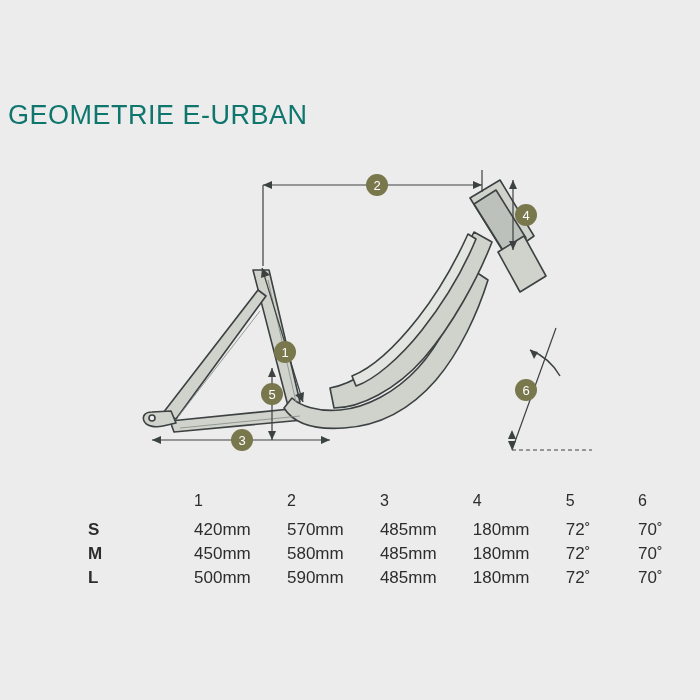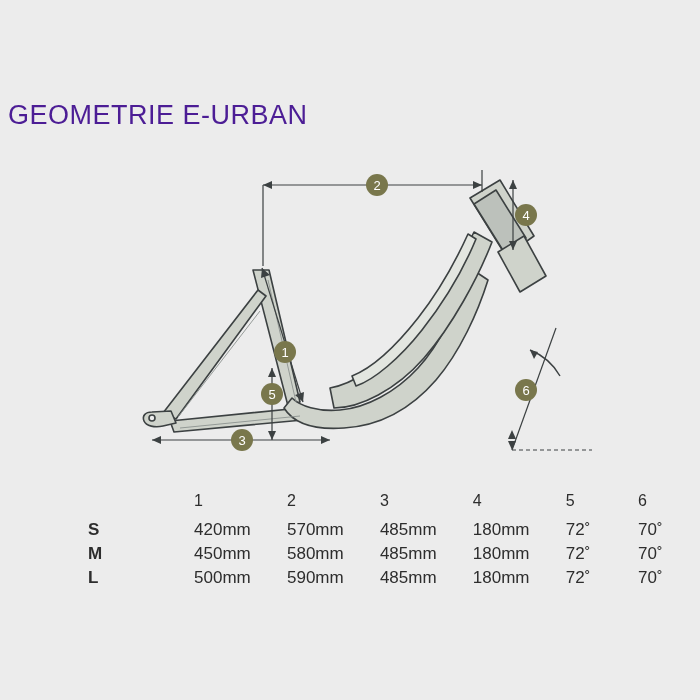--- a/index.html
+++ b/index.html
@@ -14,21 +14,21 @@
     background: #ececec;
     font-family: "Liberation Sans", sans-serif;
     overflow: hidden;
   }
   #title {
     position: absolute;
     left: 8px;
     top: 100px;
     font-size: 27px;
     letter-spacing: 0.5px;
-    color: #4c1d95;
+    color: #0f766e;
     font-weight: 400;
     white-space: nowrap;
   }
   #diagram {
     position: absolute;
     left: 0;
     top: 140px;
     width: 700px;
     height: 340px;
   }

